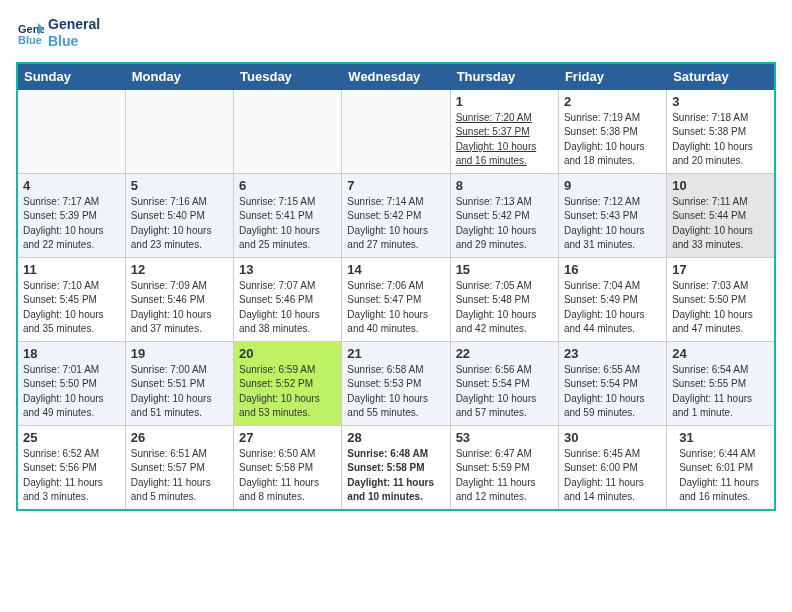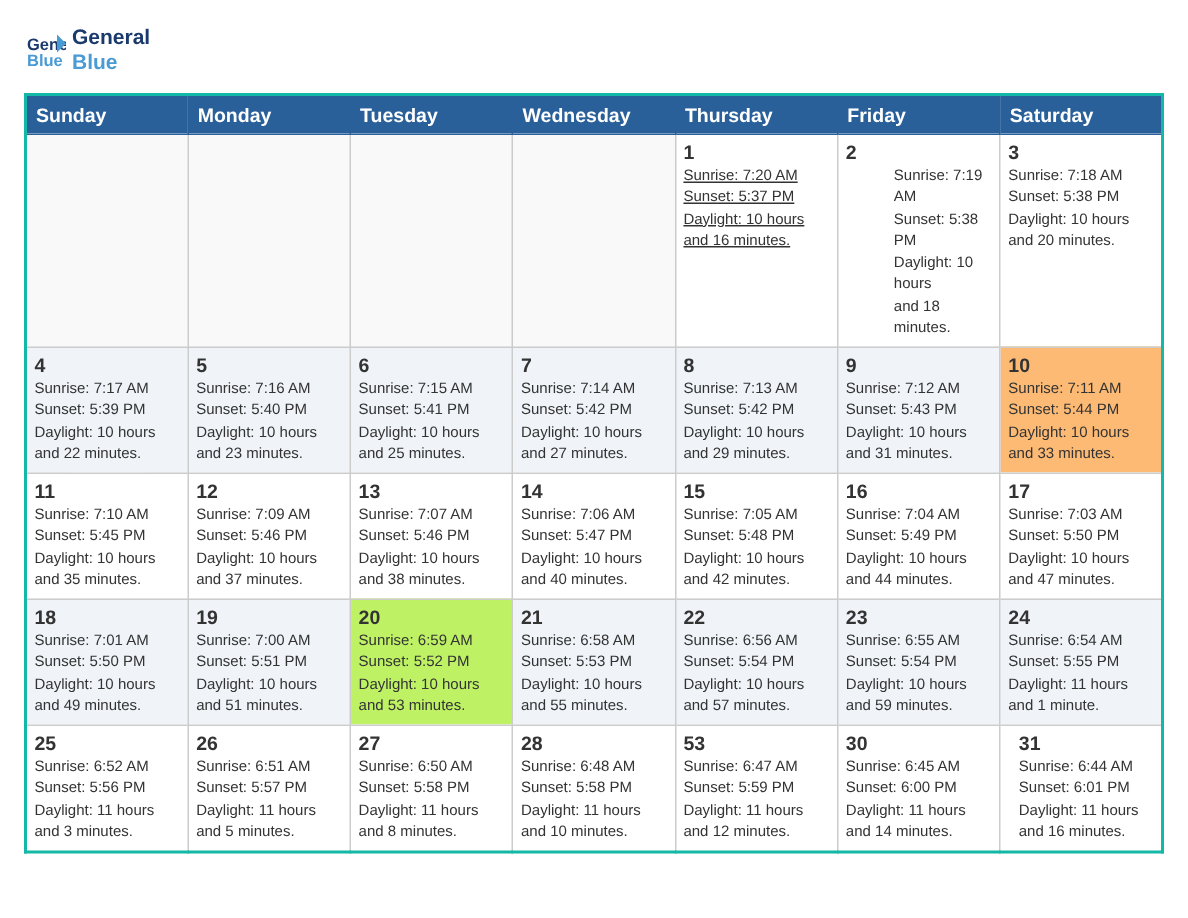--- a/index.html
+++ b/index.html
@@ -123,21 +123,21 @@
         <td class="empty-cell"></td>
         <td style="background: rgb(255, 255, 255);">
           <span class="day-num">1</span>
           <div class="day-info" style="white-space: pre-line; text-decoration: underline;">Sunrise: 7:20 AM
 Sunset: 5:37 PM
 Daylight: 10 hours
 and 16 minutes.</div>
         </td>
         <td style="background: rgb(255, 255, 255);">
           <span class="day-num">2</span>
-          <div class="day-info" style="white-space: pre-line; margin-left: 32px;">Sunrise: 7:19 AM
+          <div class="day-info" style="white-space: pre-line;">Sunrise: 7:19 AM
 Sunset: 5:38 PM
 Daylight: 10 hours
 and 18 minutes.</div>
         </td>
         <td style="background: rgb(255, 255, 255);">
           <span class="day-num">3</span>
           <div class="day-info" style="white-space: pre-line;">Sunrise: 7:18 AM
 Sunset: 5:38 PM
 Daylight: 10 hours
 and 20 minutes.</div>
@@ -179,21 +179,21 @@
 Daylight: 10 hours
 and 29 minutes.</div>
         </td>
         <td style="background: rgb(240, 244, 248);">
           <span class="day-num">9</span>
           <div class="day-info" style="white-space: pre-line;">Sunrise: 7:12 AM
 Sunset: 5:43 PM
 Daylight: 10 hours
 and 31 minutes.</div>
         </td>
-        <td style="background: #fdba74;">
+        <td style="background: #e5e5e5;">
           <span class="day-num">10</span>
           <div class="day-info" style="white-space: pre-line;">Sunrise: 7:11 AM
 Sunset: 5:44 PM
 Daylight: 10 hours
 and 33 minutes.</div>
         </td>
       </tr>
       <tr>
         <td style="background: rgb(255, 255, 255); border-radius: 30px;">
           <span class="day-num">11</span>
@@ -313,21 +313,21 @@
         </td>
         <td style="background: rgb(255, 255, 255);">
           <span class="day-num">27</span>
           <div class="day-info" style="white-space: pre-line;">Sunrise: 6:50 AM
 Sunset: 5:58 PM
 Daylight: 11 hours
 and 8 minutes.</div>
         </td>
         <td style="background: rgb(255, 255, 255);">
           <span class="day-num">28</span>
-          <div class="day-info" style="white-space: pre-line;">Sunrise: 6:48 AM
+          <div class="day-info" style="white-space: pre-line; font-weight: bold;">Sunrise: 6:48 AM
 Sunset: 5:58 PM
 Daylight: 11 hours
 and 10 minutes.</div>
         </td>
         <td style="background: rgb(255, 255, 255);">
           <span class="day-num">53</span>
           <div class="day-info" style="white-space: pre-line;">Sunrise: 6:47 AM
 Sunset: 5:59 PM
 Daylight: 11 hours
 and 12 minutes.</div>

